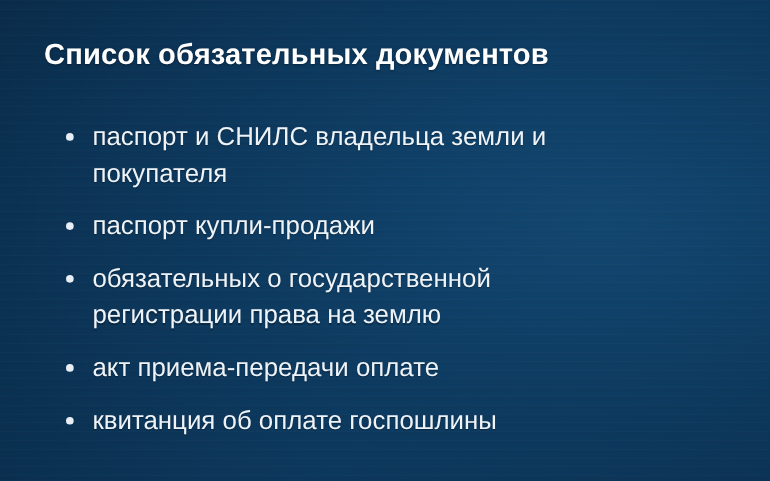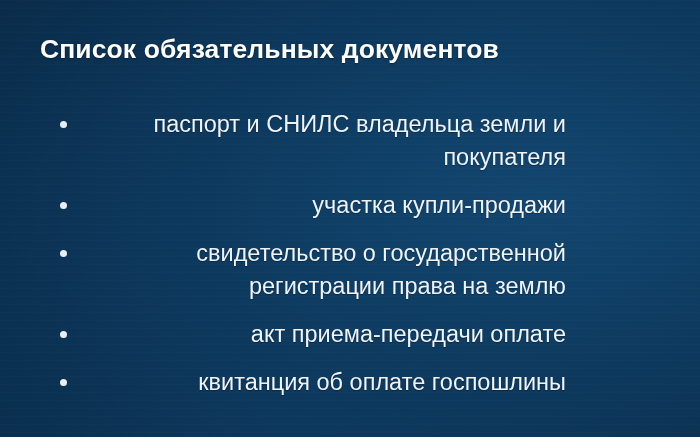--- a/index.html
+++ b/index.html
@@ -78,21 +78,20 @@
 
   
   .bullet-list {
     position: absolute;
     left: 56px;
     top: 108px;
     width: 600px;
     margin: 0;
     padding: 0;
     list-style: none;
-    text-align: right;
   }
 
   .bullet-item {
     position: relative;
     padding-left: 28px;
     margin: 0 0 15px 0;
     font-size: 23.5px;
     font-weight: normal;
     line-height: 33px;
     color: #eef3f8;
@@ -127,26 +126,26 @@
 
   <ul class="bullet-list">
 
     <li class="bullet-item">
       <span class="marker"></span>
       <span class="text">паспорт и СНИЛС владельца земли и покупателя</span>
     </li>
 
     <li class="bullet-item">
       <span class="marker"></span>
-      <span class="text">участка купли-продажи</span>
+      <span class="text">паспорт купли-продажи</span>
     </li>
 
     <li class="bullet-item">
       <span class="marker"></span>
-      <span class="text">свидетельство о государственной регистрации права на землю</span>
+      <span class="text">обязательных о государственной регистрации права на землю</span>
     </li>
 
     <li class="bullet-item">
       <span class="marker"></span>
       <span class="text">акт приема-передачи оплате</span>
     </li>
 
     <li class="bullet-item">
       <span class="marker"></span>
       <span class="text">квитанция об оплате госпошлины</span>

